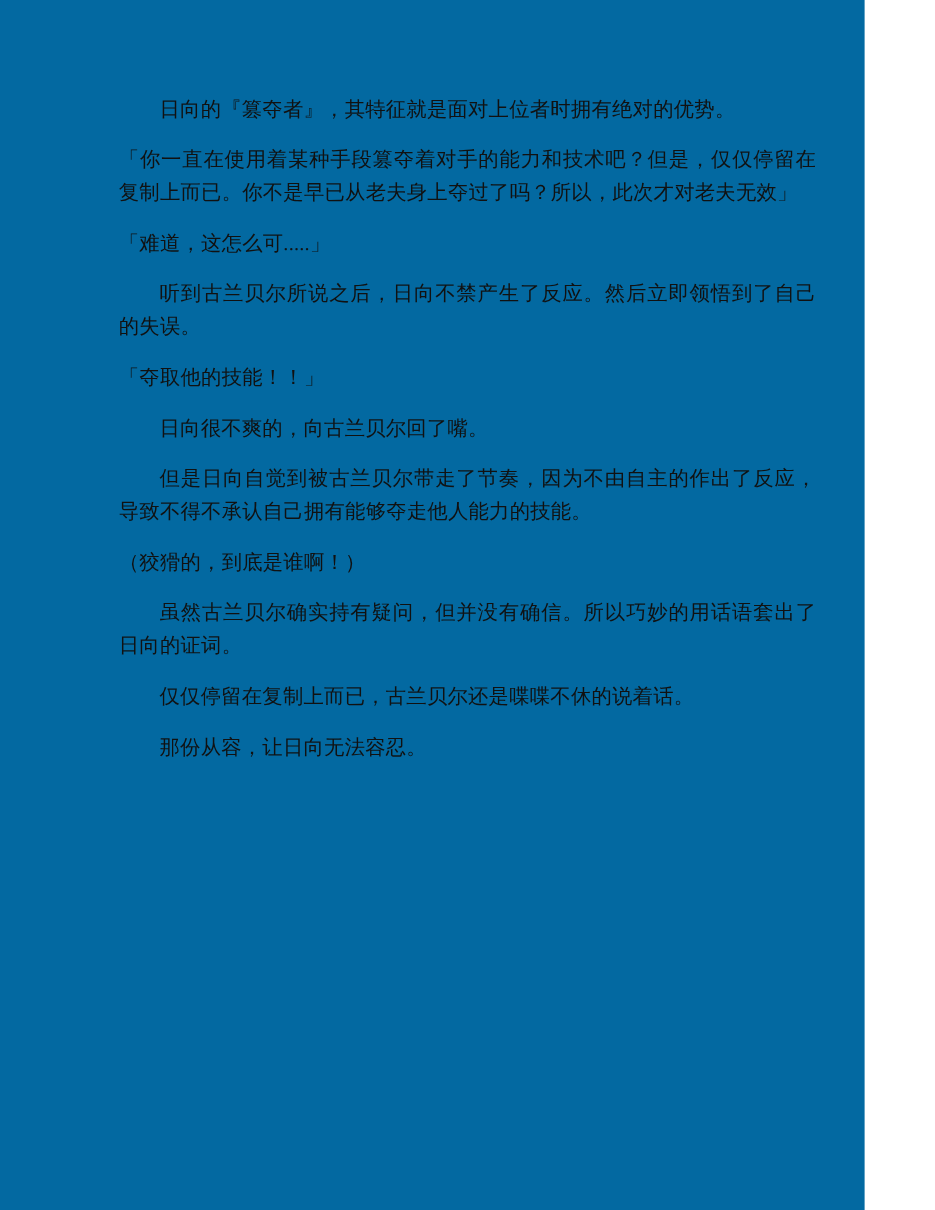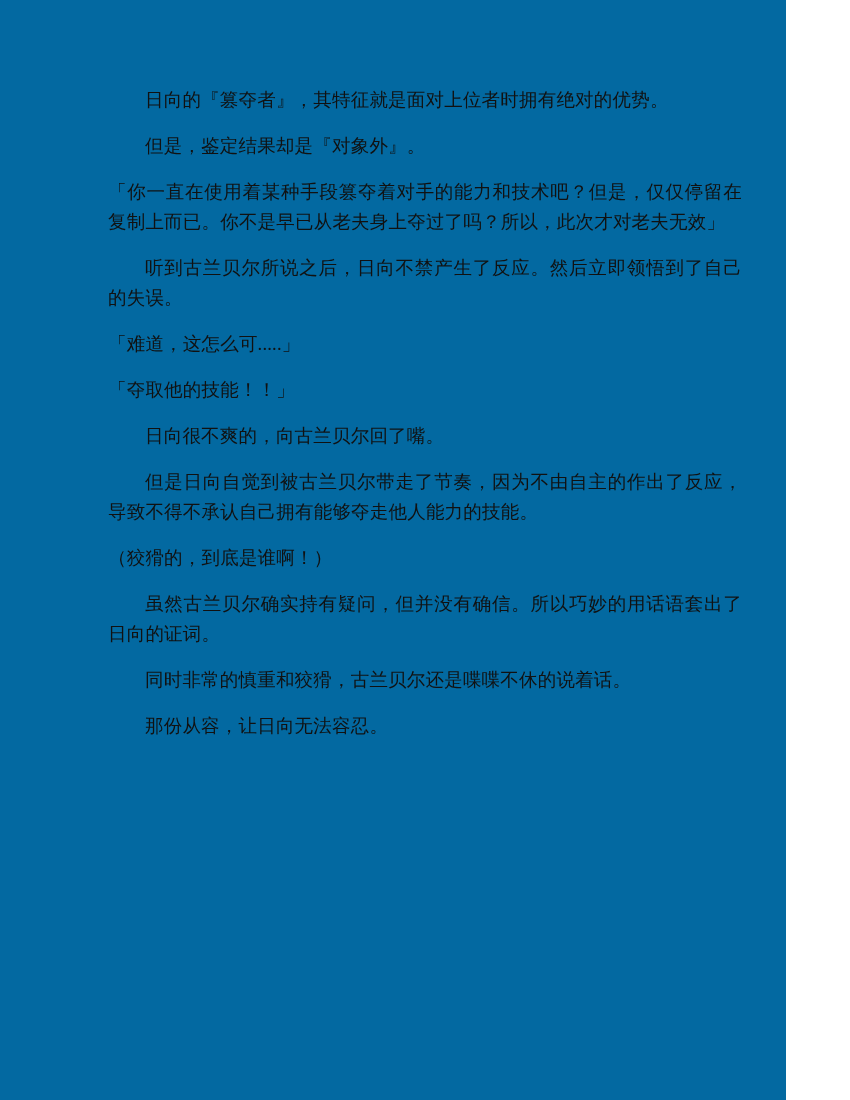--- a/index.html
+++ b/index.html
@@ -43,25 +43,24 @@
   .para.noindent {
     text-indent: 0;
   }
 </style>
 </head>
 <body>
 
 <div class="page">
   <div class="content">
     <p class="para indent">日向的『篡夺者』，其特征就是面对上位者时拥有绝对的优势。</p>
-    <p class="para indent">但是，鉴定结果却是『对象外』。</p>
     <p class="para noindent">「你一直在使用着某种手段篡夺着对手的能力和技术吧？但是，仅仅停留在复制上而已。你不是早已从老夫身上夺过了吗？所以，此次才对老夫无效」</p>
+    <p class="para noindent">「难道，这怎么可.....」</p>
     <p class="para indent">听到古兰贝尔所说之后，日向不禁产生了反应。然后立即领悟到了自己的失误。</p>
-    <p class="para noindent">「难道，这怎么可.....」</p>
     <p class="para noindent">「夺取他的技能！！」</p>
     <p class="para indent">日向很不爽的，向古兰贝尔回了嘴。</p>
     <p class="para indent">但是日向自觉到被古兰贝尔带走了节奏，因为不由自主的作出了反应，导致不得不承认自己拥有能够夺走他人能力的技能。</p>
     <p class="para noindent">（狡猾的，到底是谁啊！）</p>
     <p class="para indent">虽然古兰贝尔确实持有疑问，但并没有确信。所以巧妙的用话语套出了日向的证词。</p>
-    <p class="para indent">同时非常的慎重和狡猾，古兰贝尔还是喋喋不休的说着话。</p>
+    <p class="para indent">仅仅停留在复制上而已，古兰贝尔还是喋喋不休的说着话。</p>
     <p class="para indent">那份从容，让日向无法容忍。</p>
   </div>
 </div>
 
 </body></html>

